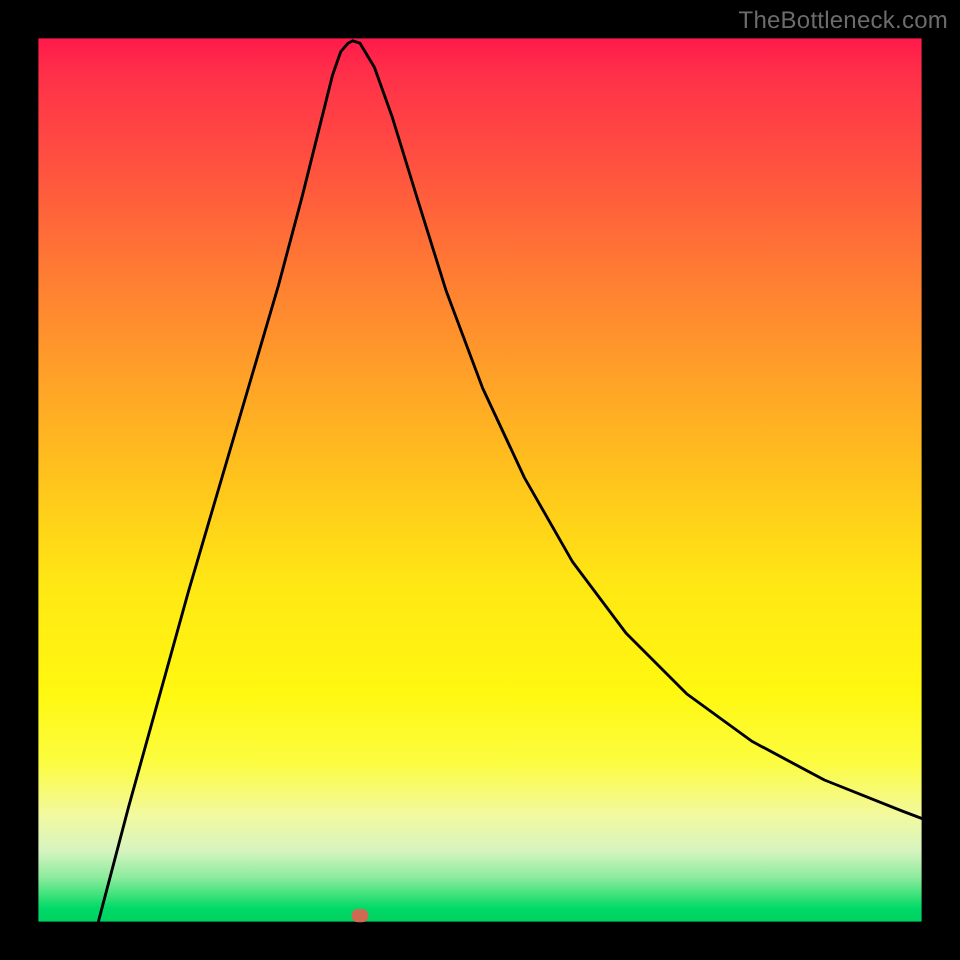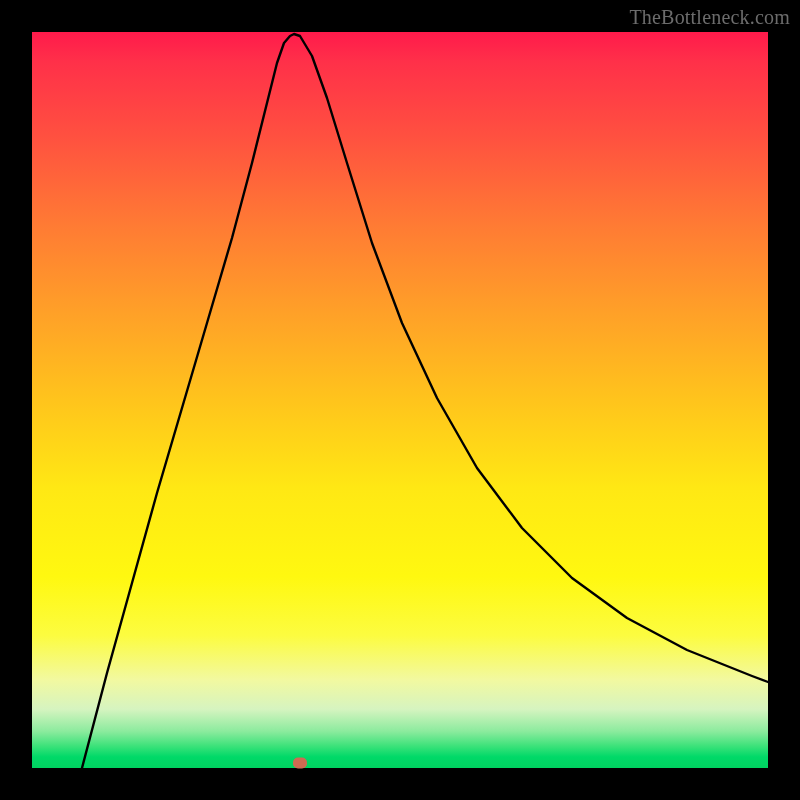--- a/index.html
+++ b/index.html
@@ -44,21 +44,20 @@
     );
   }
   .watermark {
     position: absolute;
     top: 6px;
     right: 10px;
     color: #6c6c6c;
     font-size: 20px;
     letter-spacing: 0.2px;
     user-select: none;
-    font-family: Liberation Serif, serif;
   }
   svg.curve {
     position: absolute;
     left: 0;
     top: 0;
     width: 736px;
     height: 736px;
     overflow: visible;
   }
   .marker {

